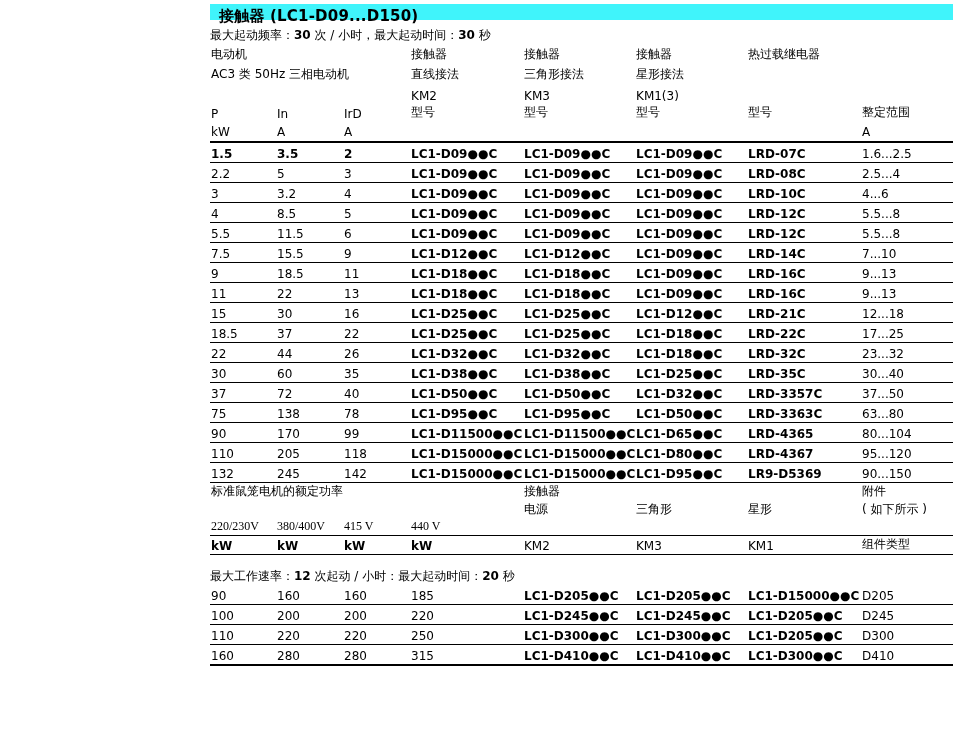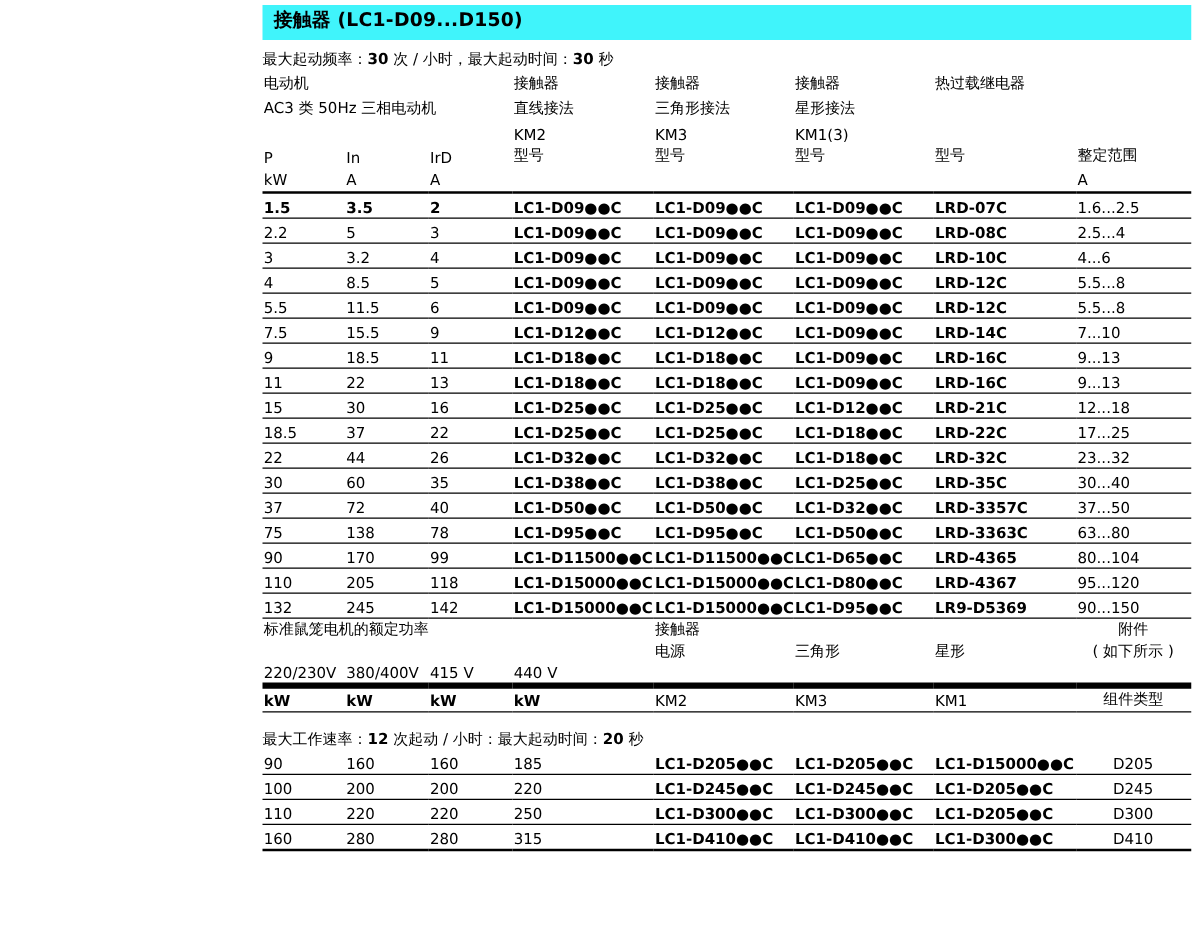--- a/index.html
+++ b/index.html
@@ -3,37 +3,37 @@
 <meta charset="utf-8">
 <style>
   html,body{margin:0;padding:0;}
   body{
     width:963px;height:740px;background:#ffffff;color:#000;
     font-family:"DejaVu Sans","Liberation Sans",sans-serif;
     font-size:12px;overflow:hidden;position:relative;
   }
   .content{position:absolute;left:210px;top:0;width:743px;}
   .bar{
-    background:#40f4fb;height:28px;line-height:24px;
+    background:#40f4fb;height:16px;line-height:24px;
     font-weight:bold;font-size:15px;padding-left:9px;margin-top:4px;
     letter-spacing:0.2px;
   }
   .specline{height:18px;line-height:18px;margin-top:6px;white-space:nowrap;}
   .b{font-weight:bold;}
   table{border-collapse:collapse;width:743px;table-layout:fixed;}
   td{padding:0 0 1px 1px;text-align:left;vertical-align:bottom;
      white-space:nowrap;overflow:visible;font-size:12px;}
   thead td{height:19px;margin-top:16px;}
   tr.cmpct td{height:17px;}
   .t1 thead tr.units td{border-bottom:2px solid #000;padding-bottom:2px;}
   tbody.data td{height:18px;border-bottom:1px solid #000;}
   .model{font-weight:bold;}
   tr.boldrow td.num{font-weight:bold;}
-  .right{text-align:center;padding-right:2px;}
-  .t2h tr.vline td{border-bottom:5px solid #000000;}
+  .right{text-align:left;padding-right:2px;}
+  .t2h tr.vline td{border-bottom:1px solid #000000;font-family:Liberation Serif, serif;}
   .t2h tr.kwline td{border-bottom:1px solid #000;}
   .kwb{font-weight:bold;}
   .t2 tbody.data tr:last-child td{border-bottom:2px solid #000;}
 </style>
 </head>
 <body>
 
 <div class="content">
 
   <div class="bar">

